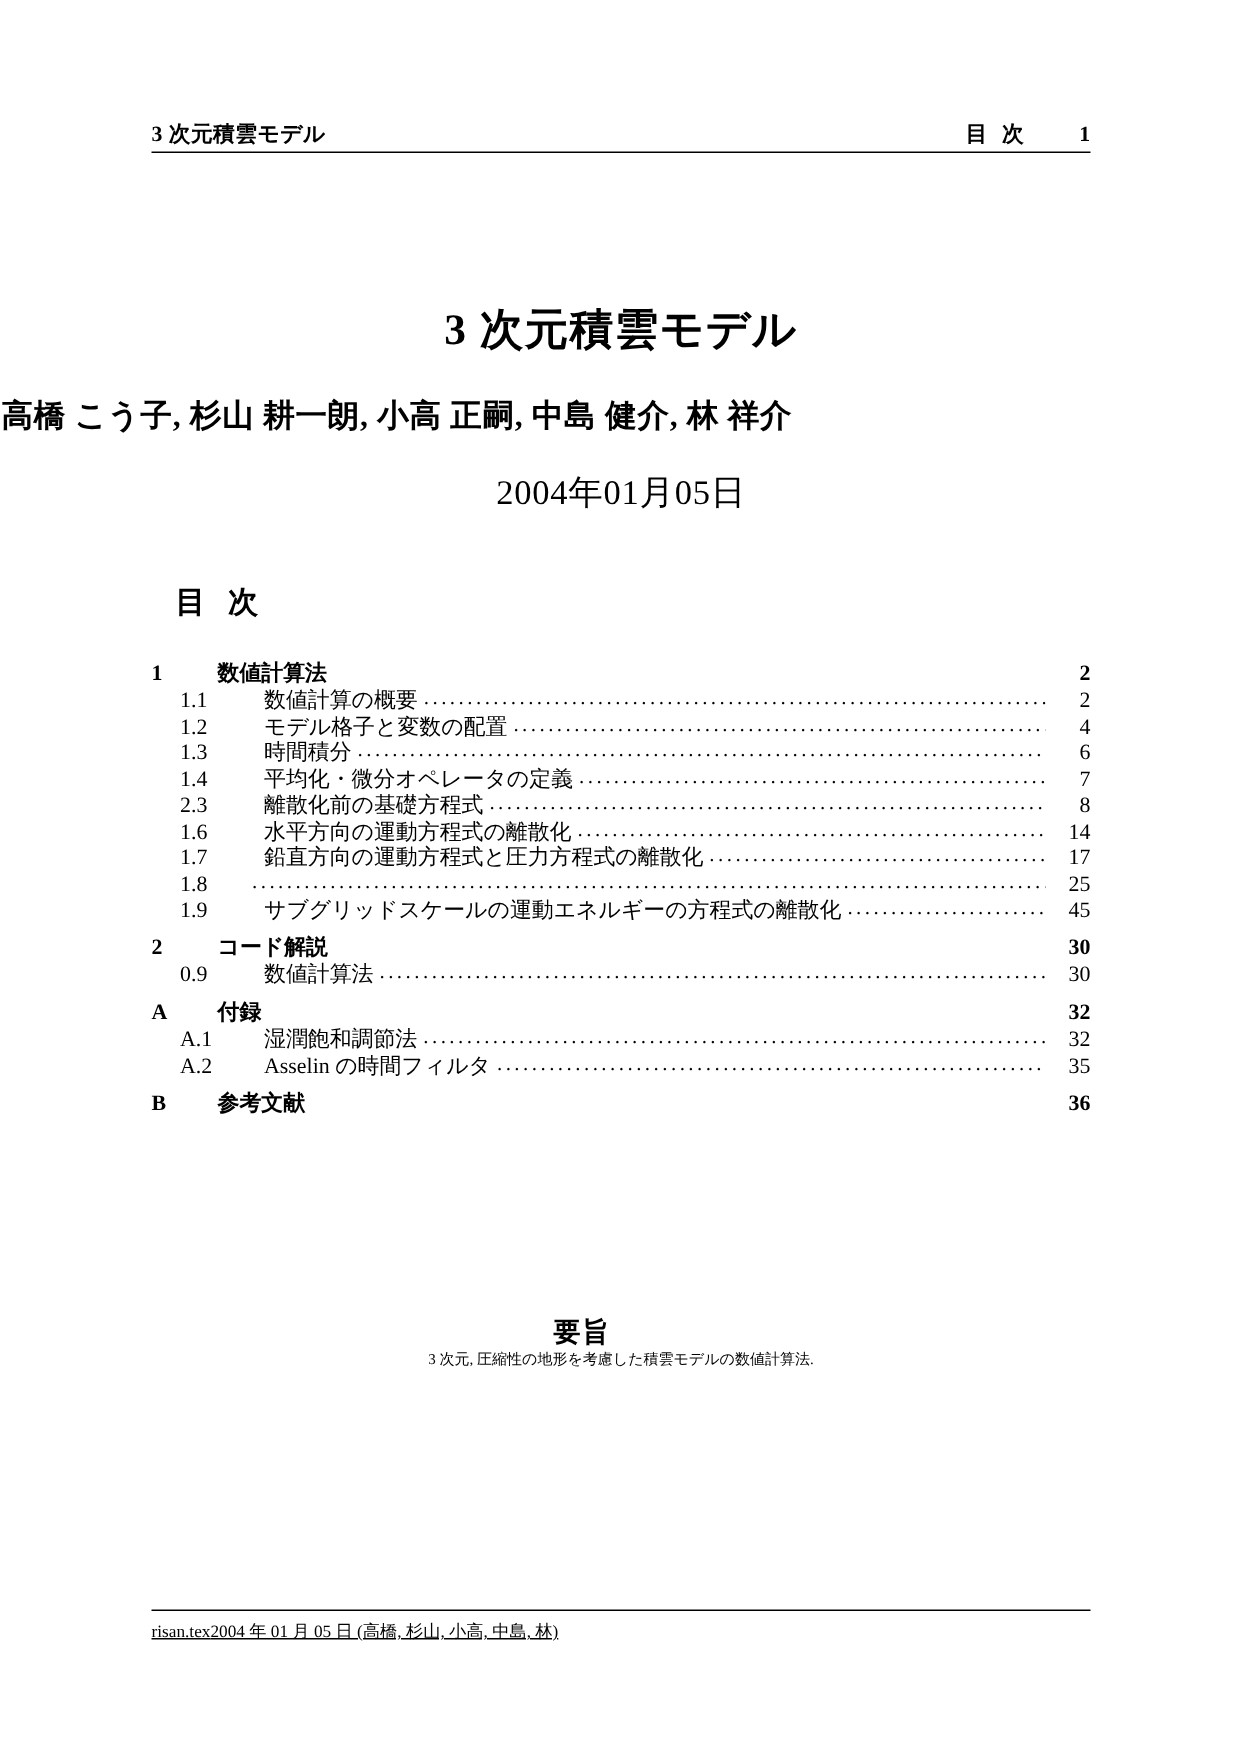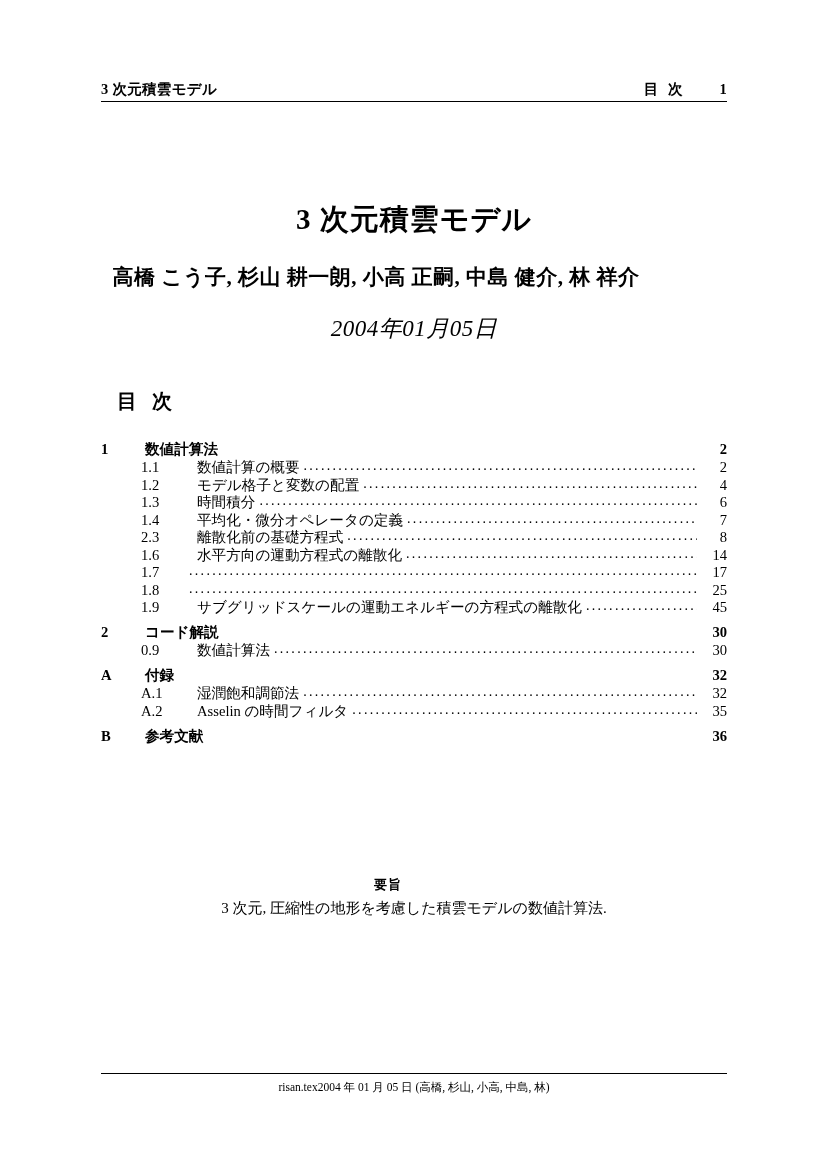--- a/index.html
+++ b/index.html
@@ -60,34 +60,33 @@
     text-align: center;
     font-size: 29px;
     font-weight: bold;
     letter-spacing: 1px;
   }
   .doc-authors {
     position: absolute;
     left: 0;
     top: 263px;
     width: 750px;
-    text-align: center;
+    text-align: left;
     font-size: 21px;
     font-weight: bold;
     letter-spacing: 0.5px;
   }
   .doc-date {
     position: absolute;
     left: 0;
     top: 313px;
     width: 826px;
     text-align: center;
     font-size: 23px;
     letter-spacing: 0.5px;
-    font-style: italic;
   }
   
   .toc-heading {
     position: absolute;
     left: 116px;
     top: 388px;
     font-size: 20px;
     font-weight: bold;
     letter-spacing: 5px;
   }
@@ -111,21 +110,21 @@
   }
   .toc-row.level2 {
     font-weight: normal;
     margin-top: 2.5px;
   }
   .toc-num {
     flex: 0 0 auto;
     text-align: left;
   }
   .level1 .toc-num { width: 32px; }
-  .level2 .toc-num { width: 44px; margin-left: 40px; }
+  .level2 .toc-num { width: 44px; margin-left: 19px; }
   .toc-label {
     flex: 0 0 auto;
     white-space: nowrap;
     margin-left: 12px;
   }
   .toc-dots {
     flex: 1 1 auto;
     overflow: hidden;
     white-space: nowrap;
     margin: 0 4px;
@@ -141,50 +140,51 @@
     width: 26px;
     text-align: right;
   }
   
   .abstract-title {
     position: absolute;
     left: 0;
     top: 876px;
     width: 774px;
     text-align: center;
-    font-size: 13px;
+    font-size: 18px;
     font-weight: bold;
     letter-spacing: 1px;
   }
   .abstract-body {
     position: absolute;
     left: 0;
     top: 899px;
     width: 826px;
     text-align: center;
-    font-size: 15px;
+    font-size: 10px;
   }
   
   .footer-rule {
     position: absolute;
     left: 100px;
     top: 1073px;
     width: 626px;
     height: 1px;
     background: #000000;
   }
   .footer {
     position: absolute;
     left: 100px;
     top: 1080px;
     width: 626px;
     display: flex;
-    justify-content: center;
+    justify-content: flex-start;
     align-items: baseline;
     font-size: 11.5px;
+    text-decoration: underline;
   }
   .footer-left { font-family: "Liberation Serif", serif; }
 </style>
 </head>
 <body>
 
 <div class="page">
 
   <div class="runhead">
     <span>3 次元積雲モデル</span>
@@ -239,20 +239,21 @@
         <span class="toc-page">8</span>
       </div>
       <div class="toc-row level2">
         <span class="toc-num">1.6</span>
         <span class="toc-label">水平方向の運動方程式の離散化</span>
         <span class="toc-dots">................................................................................................................................................................</span>
         <span class="toc-page">14</span>
       </div>
       <div class="toc-row level2">
         <span class="toc-num">1.7</span>
+        <span class="toc-label">鉛直方向の運動方程式と圧力方程式の離散化</span>
         <span class="toc-dots">................................................................................................................................................................</span>
         <span class="toc-page">17</span>
       </div>
       <div class="toc-row level2">
         <span class="toc-num">1.8</span>
         <span class="toc-dots">................................................................................................................................................................</span>
         <span class="toc-page">25</span>
       </div>
       <div class="toc-row level2">
         <span class="toc-num">1.9</span>

